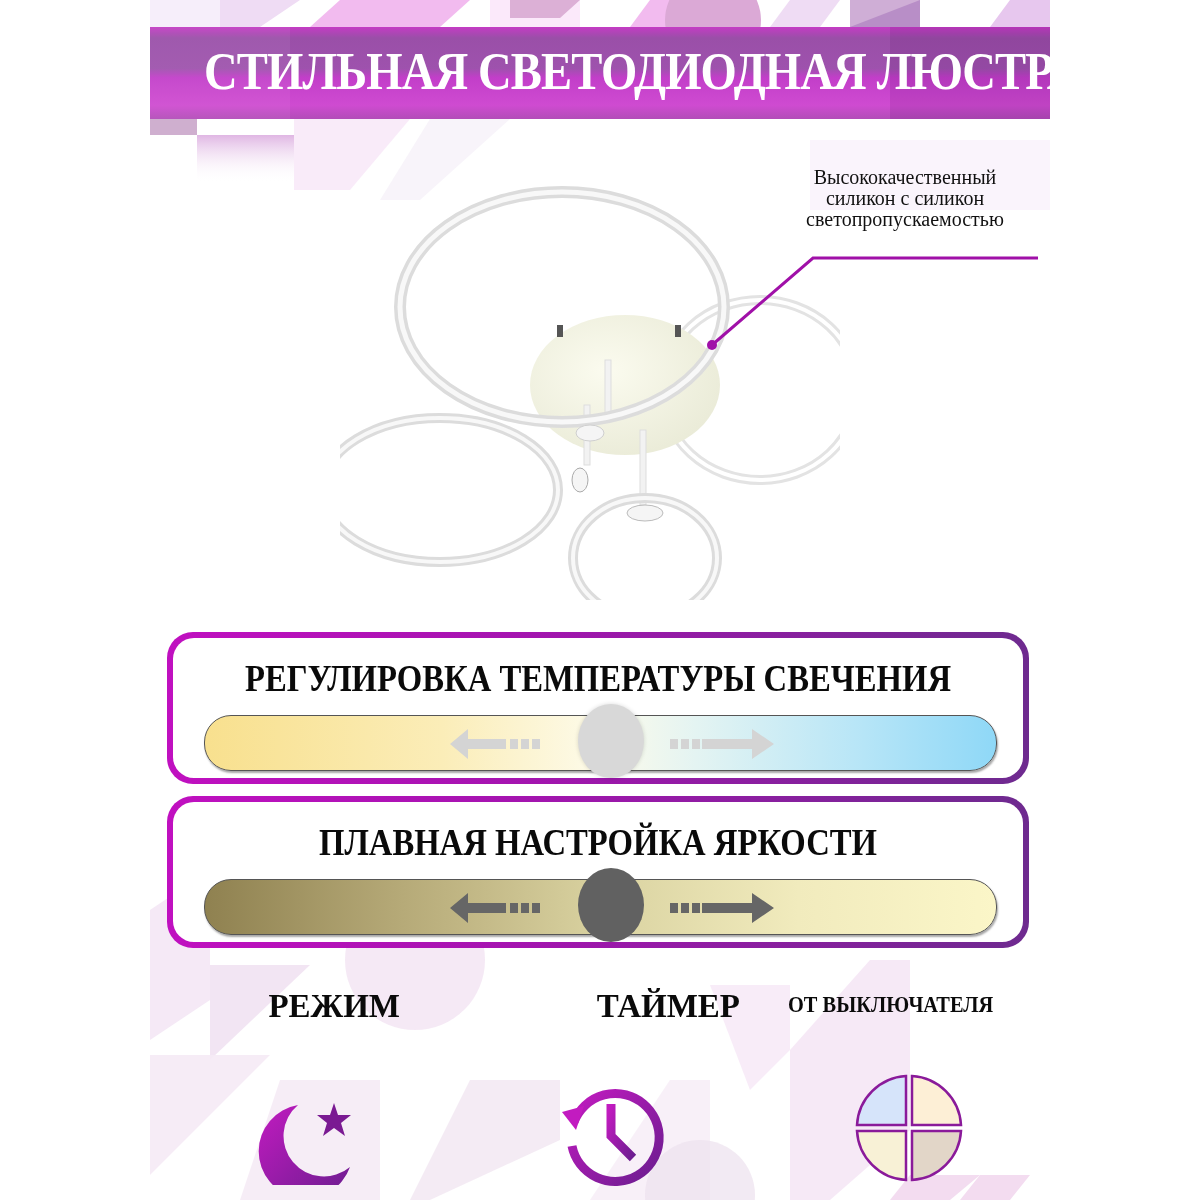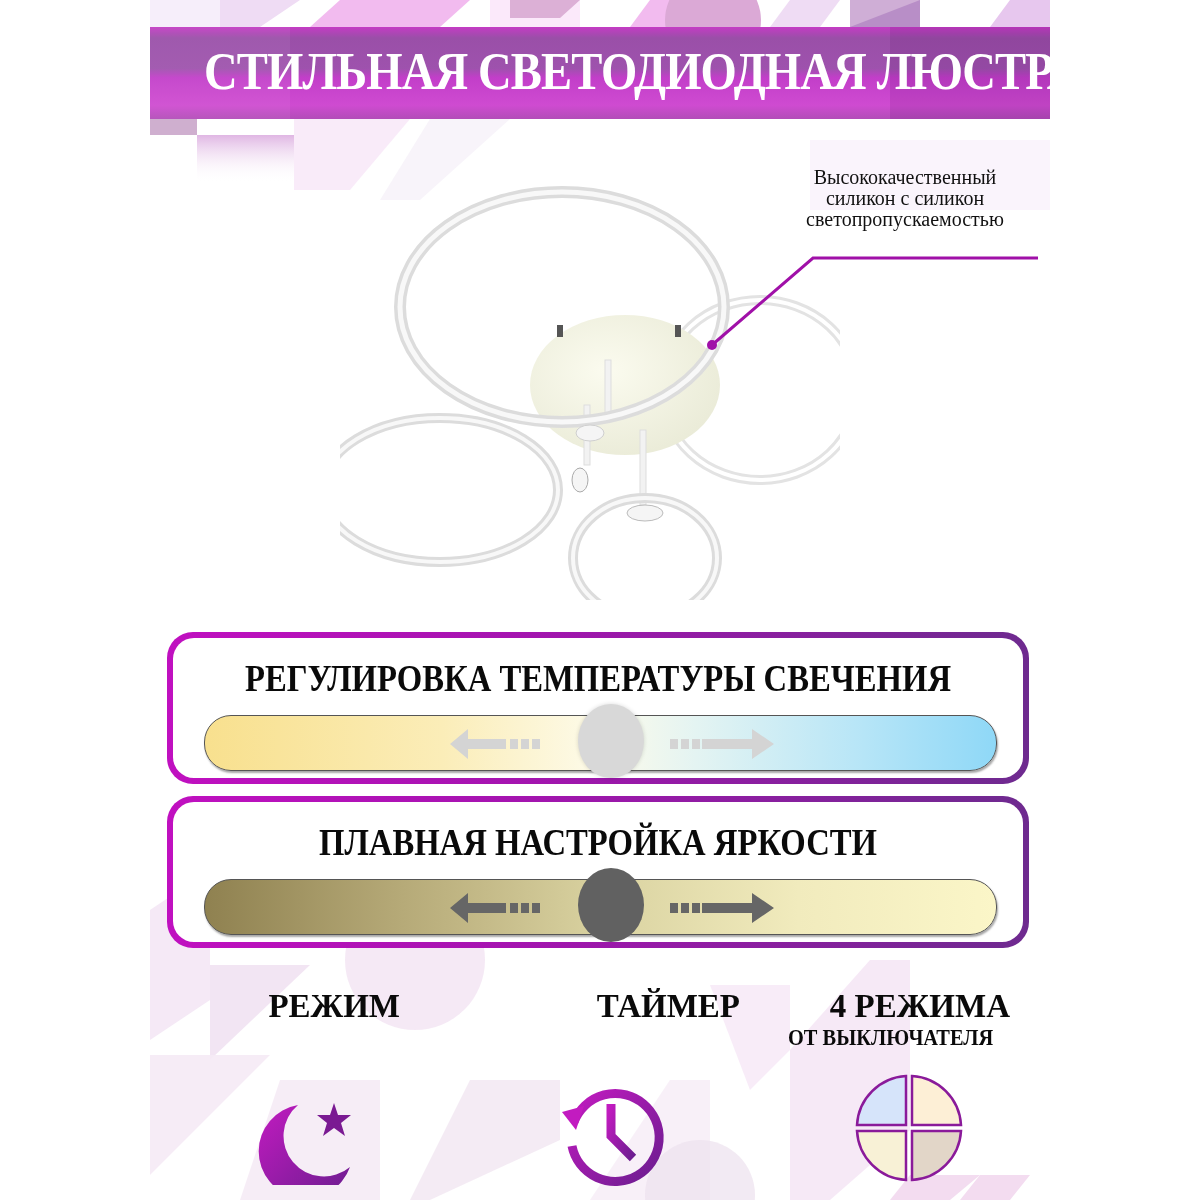--- a/index.html
+++ b/index.html
@@ -206,21 +206,20 @@
       <stop offset="0" stop-color="#c21bc0"></stop>
       <stop offset="1" stop-color="#6b1d8f"></stop>
     </linearGradient>
   </defs>
   <path d="M14,44 A44,44 0 1,1 12,68" fill="none" stroke="url(#iconG2)" stroke-width="9"></path>
   <polygon points="2,34 24,28 16,52" fill="#c21bc0"></polygon>
   <polyline points="51,26 51,58 73,80" fill="none" stroke="url(#iconG2)" stroke-width="9"></polyline>
 </svg>
 
 <div class="bottom-feature" style="left:770px;width:240px">
-  <div class="bf-title">4 РЕЖИМА</div>
   <div class="bf-sub">ОТ ВЫКЛЮЧАТЕЛЯ</div>
 </div>
 <svg class="bf-icon" style="left:853px;top:1072px;z-index:2" width="112" height="112" viewBox="0 0 112 112">
   <path d="M53,4 A52,52 0 0,0 4,53 L53,53 Z" fill="#d6e4fa" stroke="#8a1a9a" stroke-width="2.5"></path>
   <path d="M59,4 A52,52 0 0,1 108,53 L59,53 Z" fill="#fdefd6" stroke="#8a1a9a" stroke-width="2.5"></path>
   <path d="M4,59 A52,52 0 0,0 53,108 L53,59 Z" fill="#f8f1d6" stroke="#8a1a9a" stroke-width="2.5"></path>
   <path d="M108,59 A52,52 0 0,1 59,108 L59,59 Z" fill="#e2d6c8" stroke="#8a1a9a" stroke-width="2.5"></path>
 </svg>
 
 </body></html>

